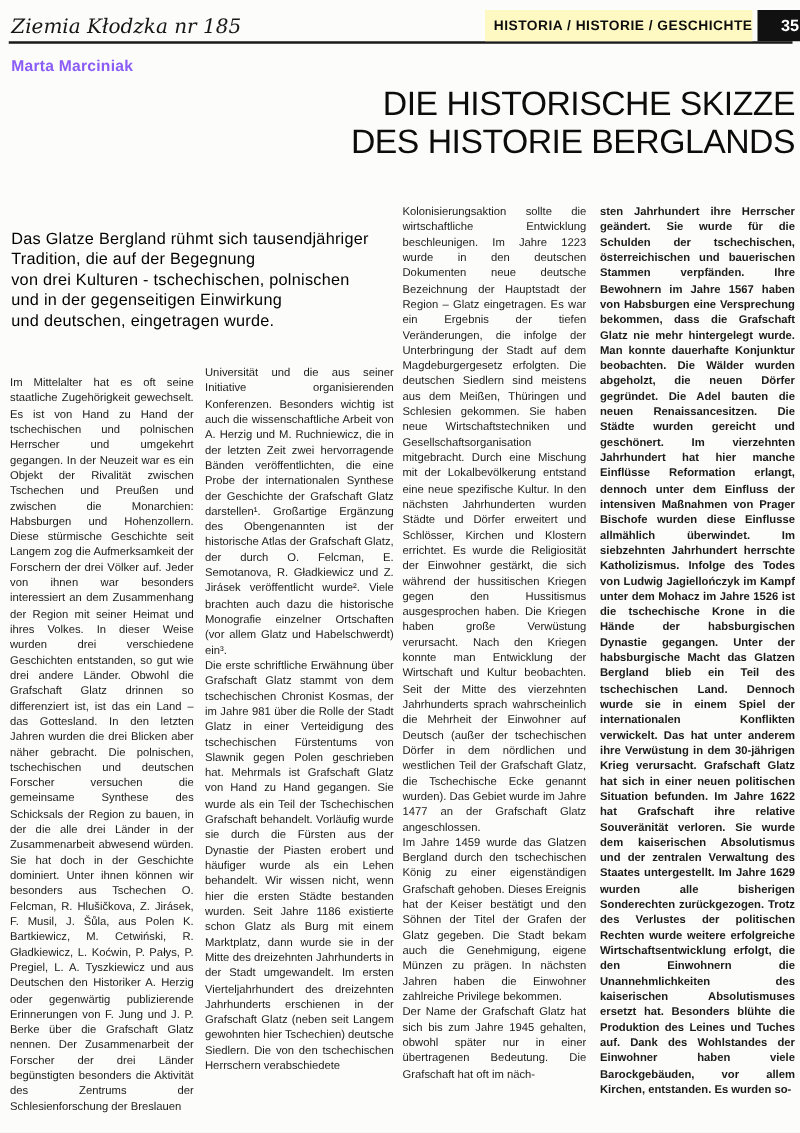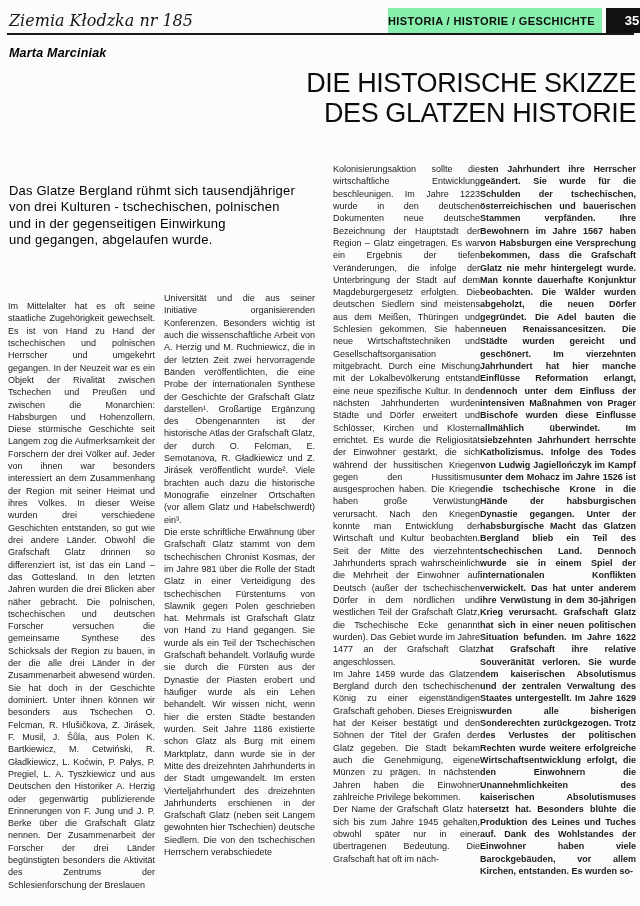--- a/index.html
+++ b/index.html
@@ -14,34 +14,34 @@
     position:absolute; left:9px; top:11px;
     font-family:"DejaVu Serif", serif; font-style:italic;
     font-size:16px; color:#161616; white-space:nowrap;text-align:right;
   }
   .header-rule {
     position:absolute; left:7px; top:33px; width:627px; height:2px;
     background:#1a1a1a;
   }
   .section-bar {
     position:absolute; left:388px; top:8px; width:214px; height:25px;
-    background:#86efac; display:flex; align-items:center; justify-content:flex-start;
+    background:#fef9c3; display:flex; align-items:center; justify-content:flex-end;
   }
   .section-bar span {
     font-size:11px; font-weight:bold; letter-spacing:0.4px; color:#0d0d0d;
     white-space:nowrap;
   }
   .page-number-badge {
     position:absolute; left:606px; top:8px; width:28px; height:25px;
     background:#111; color:#fff; display:flex; align-items:center; justify-content:center;
     font-size:13px; font-weight:bold;padding-left:12px;
   }
   .author-name {
     position:absolute; left:9px; top:46px;
-    font-size:12.5px; font-weight:bold; font-style:italic; color:#000000;
+    font-size:12.5px; font-weight:bold; color:#8b5cf6;
     letter-spacing:0.2px;
   }
   
   .article-title {
     position:absolute; left:240px; top:68px; width:396px;
     text-align:right; font-weight:normal; font-size:27px; line-height:30px;
     letter-spacing:-0.4px; color:#0c0c0c; white-space:nowrap;
   }
   
   .lead-paragraph {
@@ -50,47 +50,48 @@
   }
   
   .text-column {
     position:absolute; overflow:hidden;
     font-size:9px; line-height:12.32px; text-align:justify;
     color:#1b1b1b;
   }
   .text-column p { margin:0; }
   .col-1 { left:8px;   top:300px; width:147px; height:610px; }
   .col-2 { left:164px; top:292px; width:151px; height:610px; }
-  .col-3 { left:322px; top:163px; width:147px; height:739px;margin-left:11px; }
+  .col-3 { left:322px; top:163px; width:147px; height:739px; }
   .col-4 { left:480px; top:163px; width:156px; height:739px;font-weight:bold; }
 </style>
 </head>
 <body>
 
 <div class="page">
 
   <div class="journal-name">Ziemia Kłodzka nr 185</div>
   <div class="header-rule"></div>
   <div class="section-bar">
     <span>HISTORIA / HISTORIE / GESCHICHTE</span>
   </div>
   <div class="page-number-badge">35</div>
 
   <div class="author-name">Marta Marciniak</div>
 
   <div class="article-title">
     <div>DIE HISTORISCHE SKIZZE</div>
-    <div>DES GLATZEN HISTORIE</div>
+    <div>DES HISTORIE BERGLANDS</div>
   </div>
 
   <div class="lead-paragraph">
       <div>Das Glatze Bergland rühmt sich tausendjähriger</div>
+      <div>Tradition, die auf der Begegnung</div>
       <div>von drei Kulturen - tschechischen, polnischen</div>
       <div>und in der gegenseitigen Einwirkung</div>
-      <div>und gegangen, abgelaufen wurde.</div>
+      <div>und deutschen, eingetragen wurde.</div>
     </div>
 
   <div class="text-column col-1">
       <p>Im Mittelalter hat es oft seine staatliche Zugehörigkeit gewechselt. Es ist von Hand zu Hand der tschechischen und polnischen Herrscher und umgekehrt gegangen. In der Neuzeit war es ein Objekt der Rivalität zwischen Tschechen und Preußen und zwischen die Monarchien: Habsburgen und Hohenzollern. Diese stürmische Geschichte seit Langem zog die Aufmerksamkeit der Forschern der drei Völker auf. Jeder von ihnen war besonders interessiert an dem Zusammenhang der Region mit seiner Heimat und ihres Volkes. In dieser Weise wurden drei verschiedene Geschichten entstanden, so gut wie drei andere Länder. Obwohl die Grafschaft Glatz drinnen so differenziert ist, ist das ein Land – das Gottesland. In den letzten Jahren wurden die drei Blicken aber näher gebracht. Die polnischen, tschechischen und deutschen Forscher versuchen die gemeinsame Synthese des Schicksals der Region zu bauen, in der die alle drei Länder in der Zusammenarbeit abwesend würden. Sie hat doch in der Geschichte dominiert. Unter ihnen können wir besonders aus Tschechen O. Felcman, R. Hlušičkova, Z. Jirásek, F. Musil, J. Šůla, aus Polen K. Bartkiewicz, M. Cetwiński, R. Gładkiewicz, L. Koćwin, P. Pałys, P. Pregiel, L. A. Tyszkiewicz und aus Deutschen den Historiker A. Herzig oder gegenwärtig publizierende Erinnerungen von F. Jung und J. P. Berke über die Grafschaft Glatz nennen. Der Zusammenarbeit der Forscher der drei Länder begünstigten besonders die Aktivität des Zentrums der Schlesienforschung der Breslauen</p>
     </div>
   <div class="text-column col-2">
       <p>Universität und die aus seiner Initiative organisierenden Konferenzen. Besonders wichtig ist auch die wissenschaftliche Arbeit von A. Herzig und M. Ruchniewicz, die in der letzten Zeit zwei hervorragende Bänden veröffentlichten, die eine Probe der internationalen Synthese der Geschichte der Grafschaft Glatz darstellen¹. Großartige Ergänzung des Obengenannten ist der historische Atlas der Grafschaft Glatz, der durch O. Felcman, E. Semotanova, R. Gładkiewicz und Z. Jirásek veröffentlicht wurde². Viele brachten auch dazu die historische Monografie einzelner Ortschaften (vor allem Glatz und Habelschwerdt) ein³.</p>
       <p>Die erste schriftliche Erwähnung über Grafschaft Glatz stammt von dem tschechischen Chronist Kosmas, der im Jahre 981 über die Rolle der Stadt Glatz in einer Verteidigung des tschechischen Fürstentums von Slawnik gegen Polen geschrieben hat. Mehrmals ist Grafschaft Glatz von Hand zu Hand gegangen. Sie wurde als ein Teil der Tschechischen Grafschaft behandelt. Vorläufig wurde sie durch die Fürsten aus der Dynastie der Piasten erobert und häufiger wurde als ein Lehen behandelt. Wir wissen nicht, wenn hier die ersten Städte bestanden wurden. Seit Jahre 1186 existierte schon Glatz als Burg mit einem Marktplatz, dann wurde sie in der Mitte des dreizehnten Jahrhunderts in der Stadt umgewandelt. Im ersten Vierteljahrhundert des dreizehnten Jahrhunderts erschienen in der Grafschaft Glatz (neben seit Langem gewohnten hier Tschechien) deutsche Siedlern. Die von den tschechischen Herrschern verabschiedete</p>
     </div>
   <div class="text-column col-3">

